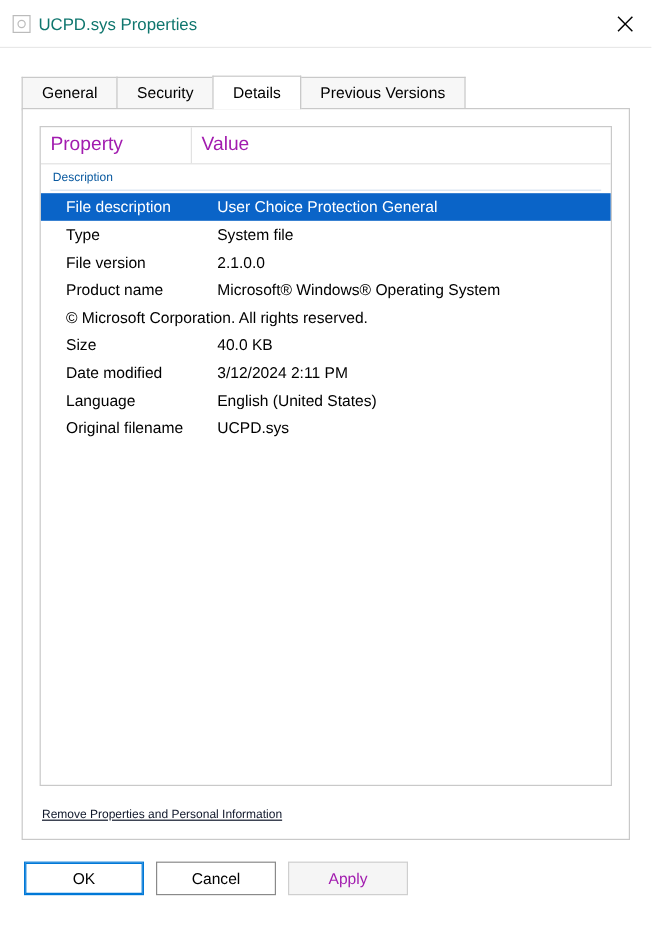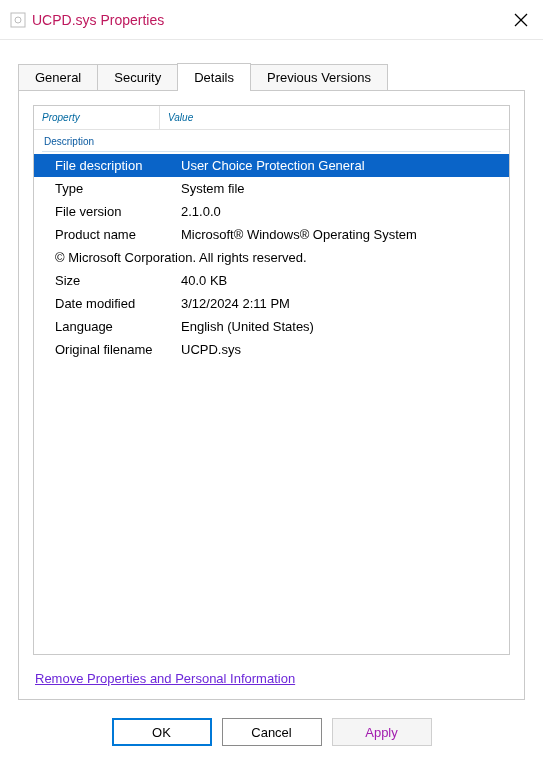--- a/index.html
+++ b/index.html
@@ -3,57 +3,57 @@
 <meta charset="utf-8">
 <style>
   * { box-sizing: border-box; font-family: "Segoe UI", Tahoma, sans-serif; }
   body { margin: 0; padding: 0; background: #fff; width: 543px; height: 777px; overflow: hidden; }
   .titlebar {
     height: 40px; display: flex; align-items: center; justify-content: space-between;
     padding: 0 14px 0 10px; border-bottom: 1px solid #e8e8e8;
   }
   .titlebar-left { display: flex; align-items: center; gap: 6px; }
   .sysicon { width: 16px; height: 16px; display:flex; align-items:center; justify-content:center; }
-  .title { font-size: 14px; color: #be185d; }
+  .title { font-size: 14px; color: #0f766e; }
   .close { width: 16px; height: 16px; display:flex; align-items:center; justify-content:center; cursor: default; }
   .close svg { stroke: #000; stroke-width: 1.2; }
 
   .tabs { display: flex; margin: 22px 0 0 18px; }
   .tab {
     padding: 6px 16px 6px 16px; font-size: 13px; color: #000; background: #fff;
     border: 1px solid #c9c9c9; border-bottom: none; margin-right: -1px; position: relative;
     top: 1px; cursor: default;
   }
   .tab.inactive { background: #f7f7f7; top: 2px; padding-top: 5px; padding-bottom: 5px; }
   .tab.active { background: #fff; z-index: 2; }
   .tabcontent {
     margin: 0 18px 0 18px; border: 1px solid #c9c9c9; background: #fff;
     position: relative; padding: 14px 14px 12px 14px;
   }
 
   .listwrap { border: 1px solid #c9c9c9; background:#fff; height: 550px; overflow: hidden; }
   .colheaders { display:flex; border-bottom: 1px solid #e2e2e2; }
-  .colh { font-size: 10px; color:#0369a1; padding: 6px 8px; border-right: 1px solid #e2e2e2; font-style: italic; }
+  .colh { font-size: 16px; color:#a21caf; padding: 6px 8px; border-right: 1px solid #e2e2e2; }
   .colh.prop { width: 126px; }
   .colh.val { flex: 1; border-right: none; }
 
   .group { padding: 6px 10px 4px 10px; font-size: 10px; color: #0a5aa0; }
   .grpline { height:1px; background:#d4e2ef; margin: 0 8px 2px 8px; }
 
   .row { display:flex; font-size: 13px; color:#000; padding: 4px 21px; }
   .row .p { width: 126px; white-space: nowrap; }
   .row .v { flex:1; white-space: nowrap; overflow:hidden; }
   .row.selected { background: #0a64c8; color: #fff; }
   .row.selected .p, .row.selected .v { color: #fff; }
 
   .linkrow { margin: 14px 2px 0 2px; }
-  .linkrow a { color: #6d28d9; font-size: 13px; text-decoration: underline; cursor: default; }
+  .linkrow a { color: #0f172a; font-size: 10px; text-decoration: underline; cursor: default; }
 
   .buttons {
-    display:flex; justify-content:center; gap:10px; padding: 18px 20px 20px 20px;
+    display:flex; justify-content:flex-start; gap:10px; padding: 18px 20px 20px 20px;
   }
   .btn {
     width: 100px; height: 28px; font-size: 13px; background:#fff; border:1px solid #8a8a8a;
     display:flex; align-items:center; justify-content:center; cursor: default;
   }
   .btn.default { border: 1px solid #0078d7; box-shadow: inset 0 0 0 1px #0078d7; }
   .btn.disabled { color:#a21caf; border-color:#cfcfcf; background:#f5f5f5; }
 </style>
 </head>
 <body>

